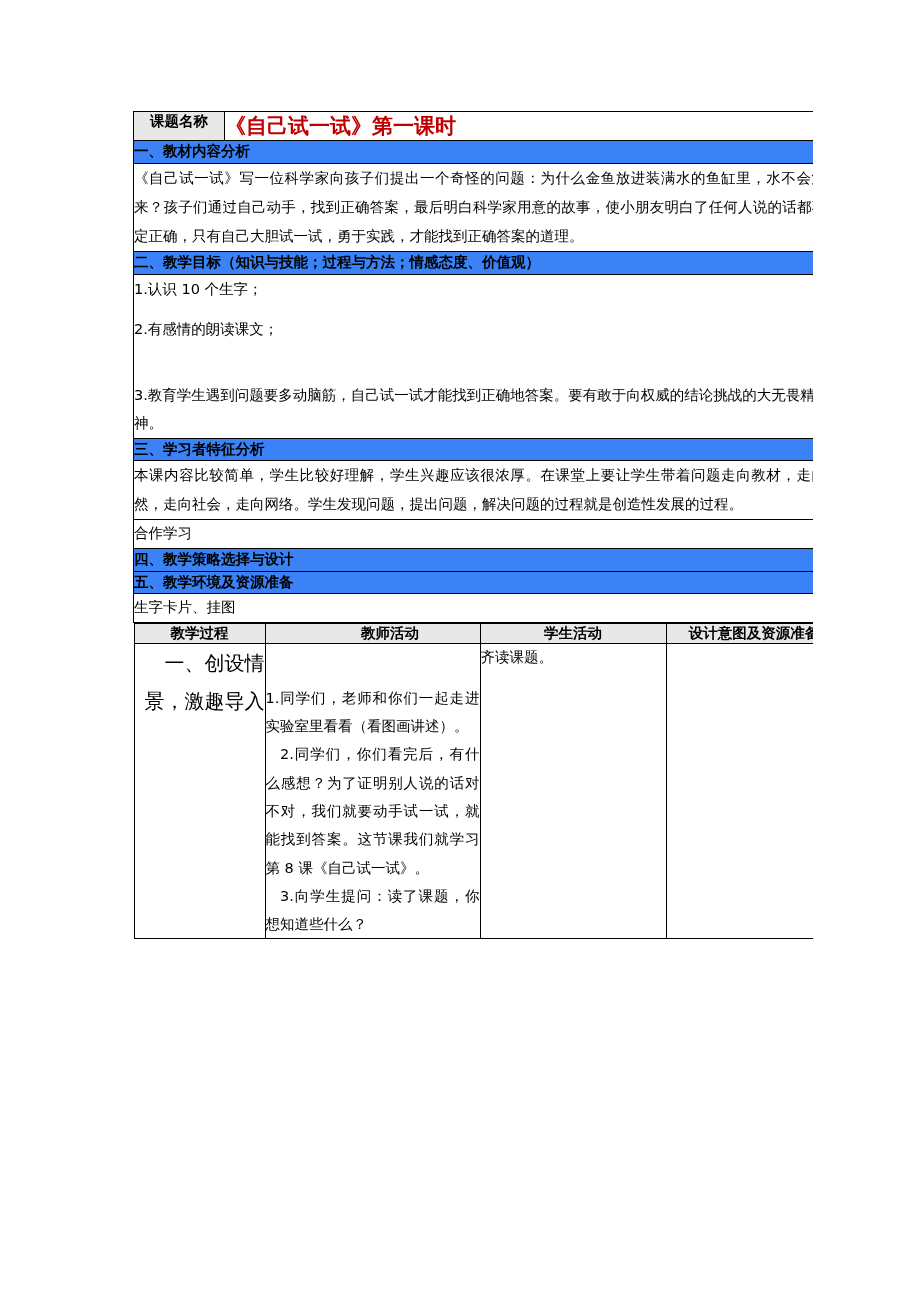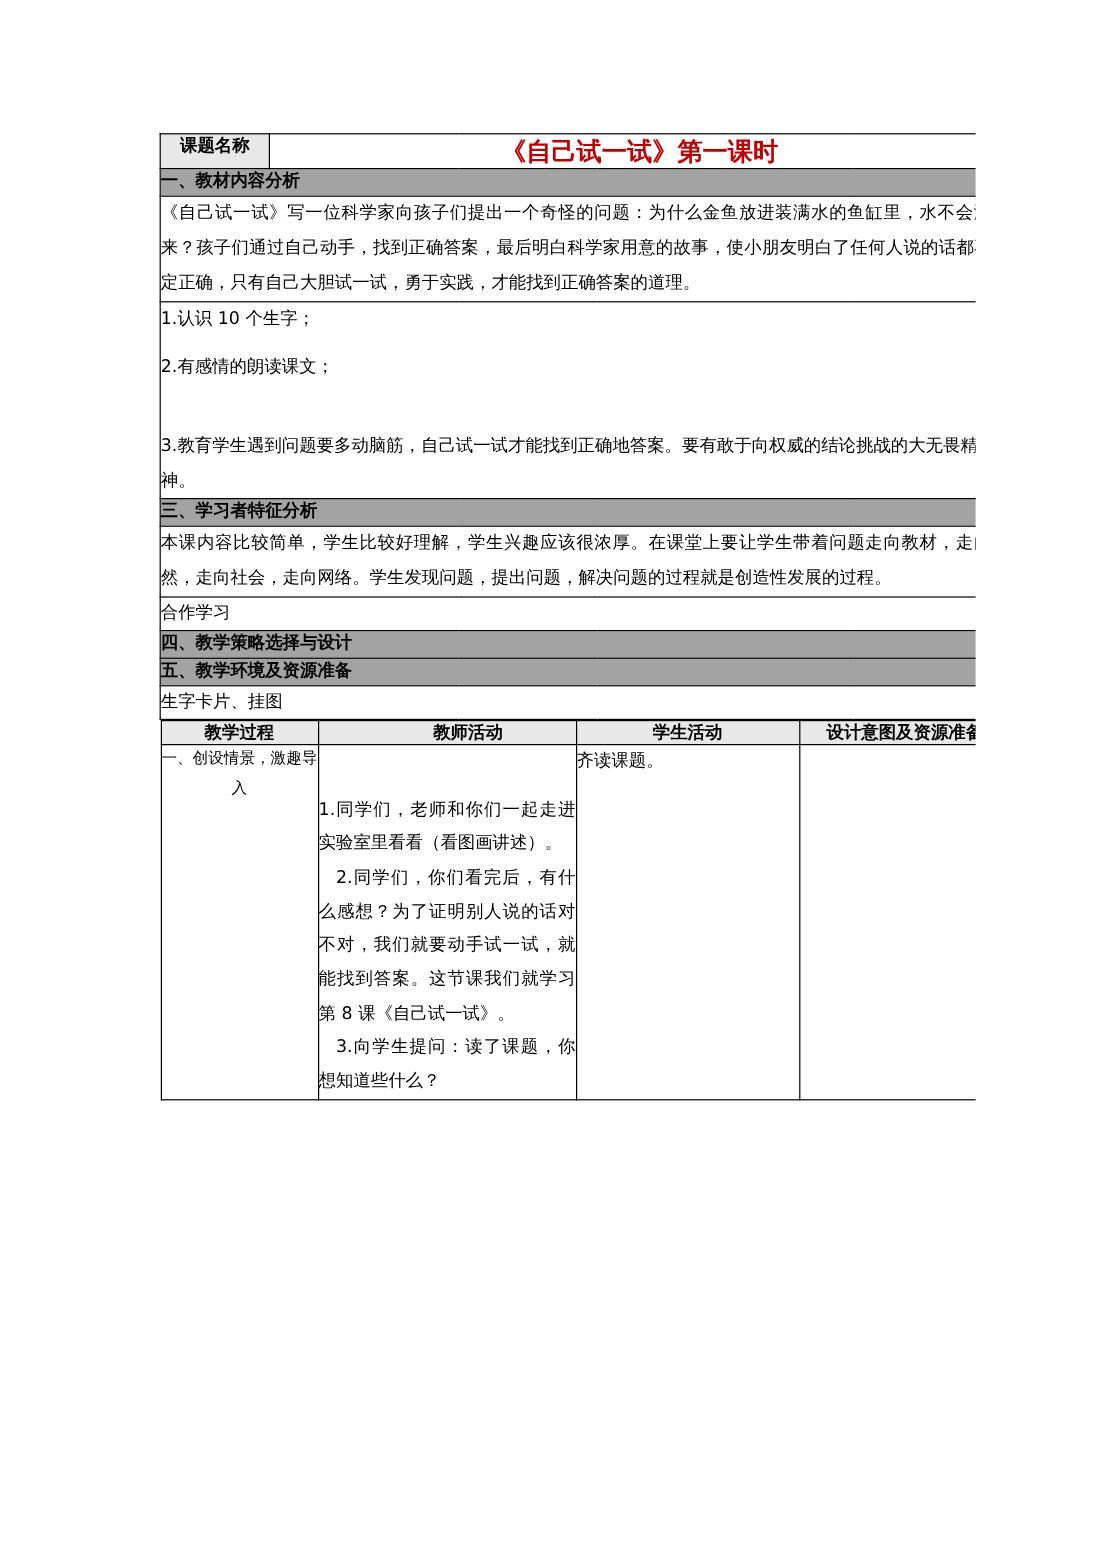--- a/index.html
+++ b/index.html
@@ -35,39 +35,38 @@
     vertical-align: top;
     padding: 0;
   }
   
   .cell {
     padding: 7px 9px 8px 9px;
     font-size: 14.5px;
     line-height: 1.95;
   }
   .section-head {
-    background: #a3a3a3;
+    background: #3b82f6;
     font-weight: bold;
     font-size: 14.5px;
     padding: 7px 9px 6px 9px;
     line-height: 1.5;
   }
   .label-cell {
     background: #e8e8e8;
     font-weight: bold;
     font-size: 14.5px;
     text-align: center;
     vertical-align: middle;
     padding: 9px 4px;
   }
   .label-cell.spaced {
     letter-spacing: 6px;
   }
   .title-cell {
-    text-align: center;
     vertical-align: middle;
     color: #c00000;
     font-weight: bold;
     font-size: 21px;
     font-family: "DejaVu Serif", "Liberation Serif", serif;
     padding: 10px 6px;
   }
   .center-mid {
     text-align: center;
     vertical-align: middle;
@@ -95,23 +94,23 @@
   
   .proc-head {
     background: #e8e8e8;
     text-align: center;
     vertical-align: middle;
     font-weight: bold;
     font-size: 14.5px;
     padding: 10px 4px;
   }
   .proc-cell-left {
-    text-align: center;
-    vertical-align: middle;
-    font-size: 13px;
+    text-align: right;
+    vertical-align: middle;
+    font-size: 20px;
     line-height: 1.9;
     padding: 6px 8px;
   }
   .proc-cell-teacher {
     font-size: 14.5px;
     line-height: 1.95;
     padding: 8px 12px 10px 12px;
     text-align: justify;
     text-justify: inter-ideograph;
   }
@@ -160,20 +159,25 @@
           <span>一、教材内容分析</span>
         </td>
       </tr>
 
       <tr>
         <td class="cell" colspan="5">
           <p class="para">《自己试一试》写一位科学家向孩子们提出一个奇怪的问题：为什么金鱼放进装满水的鱼缸里，水不会溢出来？孩子们通过自己动手，找到正确答案，最后明白科学家用意的故事，使小朋友明白了任何人说的话都不一定正确，只有自己大胆试一试，勇于实践，才能找到正确答案的道理。</p>
         </td>
       </tr>
 
+      <tr>
+        <td class="section-head" colspan="5">
+          <span>二、教学目标（知识与技能；过程与方法；情感态度、价值观）</span>
+        </td>
+      </tr>
 
       <tr>
         <td class="cell" colspan="5">
           <p class="goal-line">1.认识 10 个生字；</p>
           <p class="goal-line">2.有感情的朗读课文；</p>
           <p class="goal-line">3.教育学生遇到问题要多动脑筋，自己试一试才能找到正确地答案。要有敢于向权威的结论挑战的大无畏精神。</p>
         </td>
       </tr>
 
       <tr>

